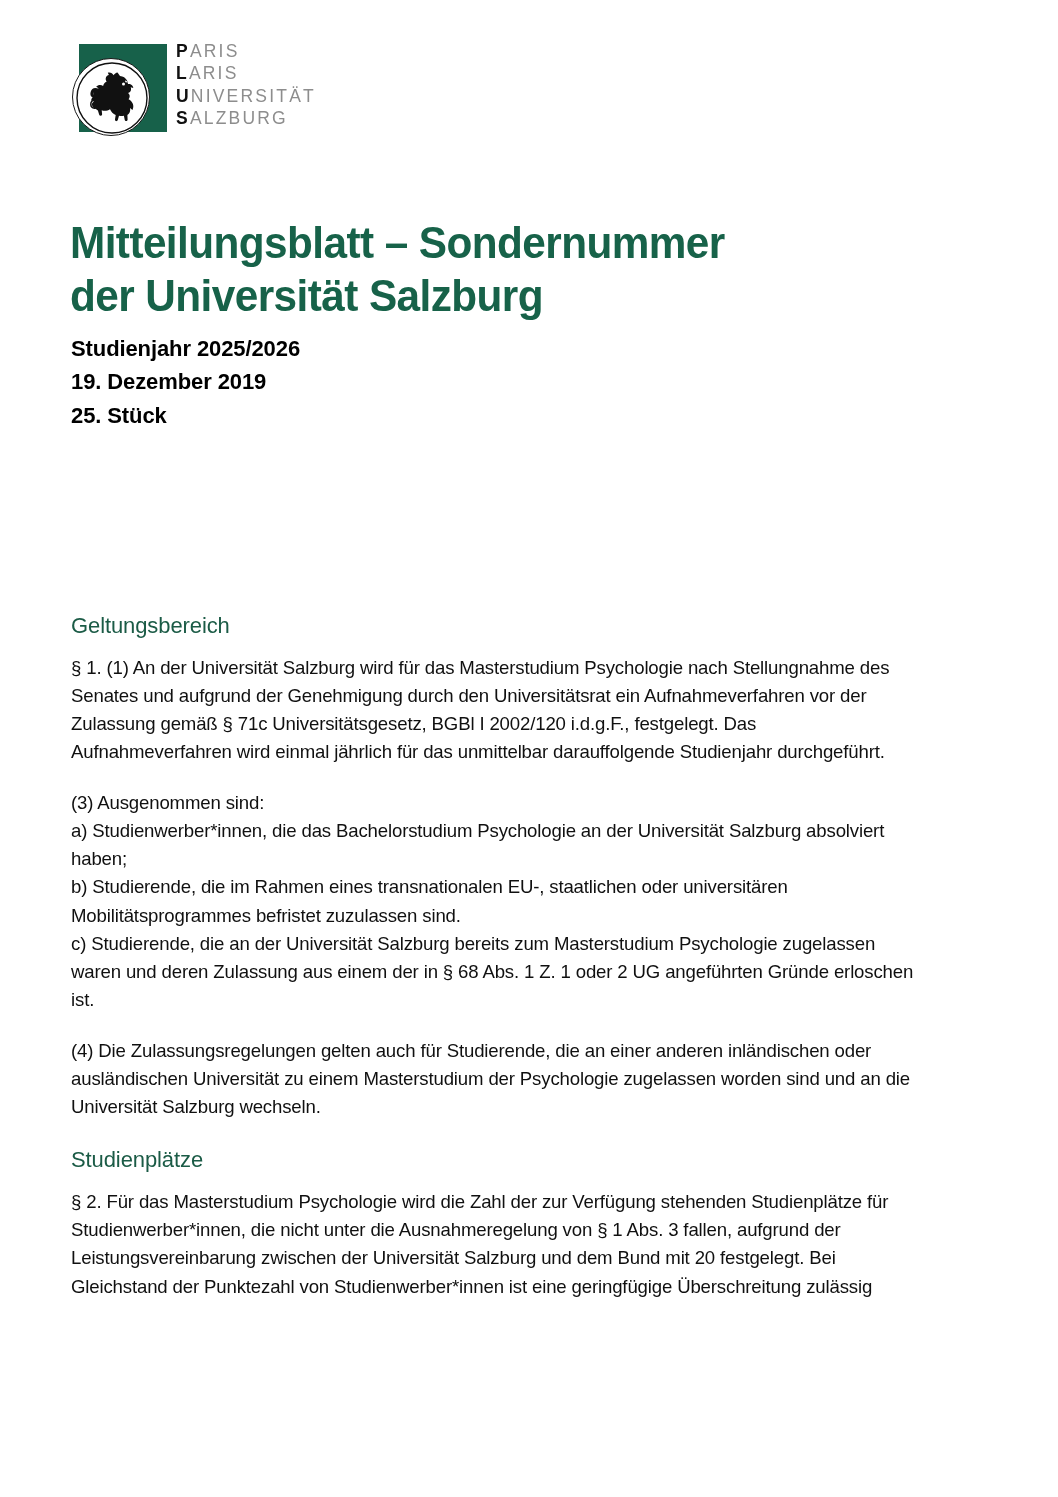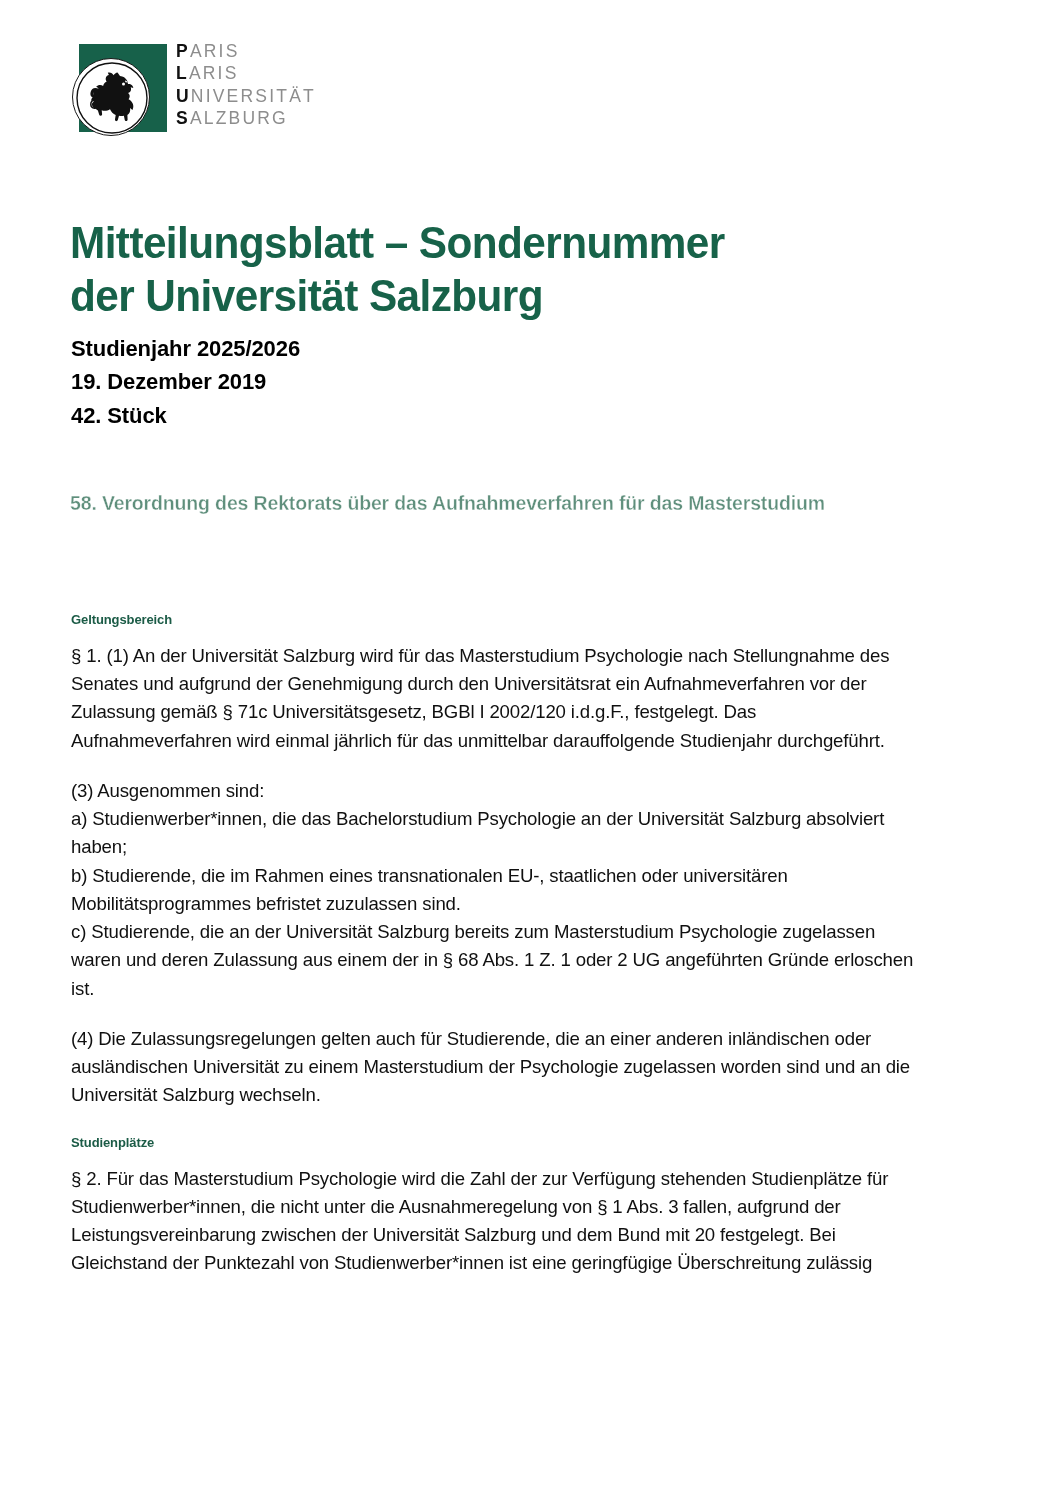--- a/index.html
+++ b/index.html
@@ -122,22 +122,22 @@
   .doc-heading .ln { display: block; }
 
   
   .body-area {
     position: absolute;
     left: 71px;
     top: 612px;
     width: 852px;
   }
   .sec-head {
-    font-size: 13px;
-    font-weight: 700;
+    font-size: 22px;
+    font-weight: 400;
     color: #1b5b46;
     letter-spacing: -0.1px;
     margin: 0 0 13px 0;
     line-height: 1.3;
   }
   .sec-head.second { margin-top: 25px; }
 
   p.para {
     margin: 0 3px 22px 0;
     font-size: 18.6px;
@@ -183,25 +183,24 @@
   </div>
 
   <h1 class="main-title">
     <span class="ln">Mitteilungsblatt – Sondernummer</span>
     <span class="ln">der Universität Salzburg</span>
   </h1>
 
   <div class="meta-block">
     <span>Studienjahr 2025/2026</span>
     <span>19. Dezember 2019</span>
-    <span>42. Stück</span>
+    <span>25. Stück</span>
   </div>
 
   <div class="doc-heading">
-    <span class="ln">58. Verordnung des Rektorats über das Aufnahmeverfahren für das Masterstudium</span>
   </div>
 
   <div class="body-area">
 
     <h2 class="sec-head">Geltungsbereich</h2>
     <p class="para">§ 1. (1) An der Universität Salzburg wird für das Masterstudium Psychologie nach Stellungnahme des Senates und aufgrund der Genehmigung durch den Universitätsrat ein Aufnahmeverfahren vor der Zulassung gemäß § 71c Universitätsgesetz, BGBl I 2002/120 i.d.g.F., festgelegt. Das Aufnahmeverfahren wird einmal jährlich für das unmittelbar darauffolgende Studienjahr durchgeführt.</p>
     <p class="para">(3) Ausgenommen sind:<br>a) Studienwerber*innen, die das Bachelorstudium Psychologie an der Universität Salzburg absolviert haben;<br>b) Studierende, die im Rahmen eines transnationalen EU-, staatlichen oder universitären Mobilitätsprogrammes befristet zuzulassen sind.<br>c) Studierende, die an der Universität Salzburg bereits zum Masterstudium Psychologie zugelassen waren und deren Zulassung aus einem der in § 68 Abs. 1 Z. 1 oder 2 UG angeführten Gründe erloschen ist.</p>
     <p class="para">(4) Die Zulassungsregelungen gelten auch für Studierende, die an einer anderen inländischen oder ausländischen Universität zu einem Masterstudium der Psychologie zugelassen worden sind und an die Universität Salzburg wechseln.</p>
 
     <h2 class="sec-head second">Studienplätze</h2>

